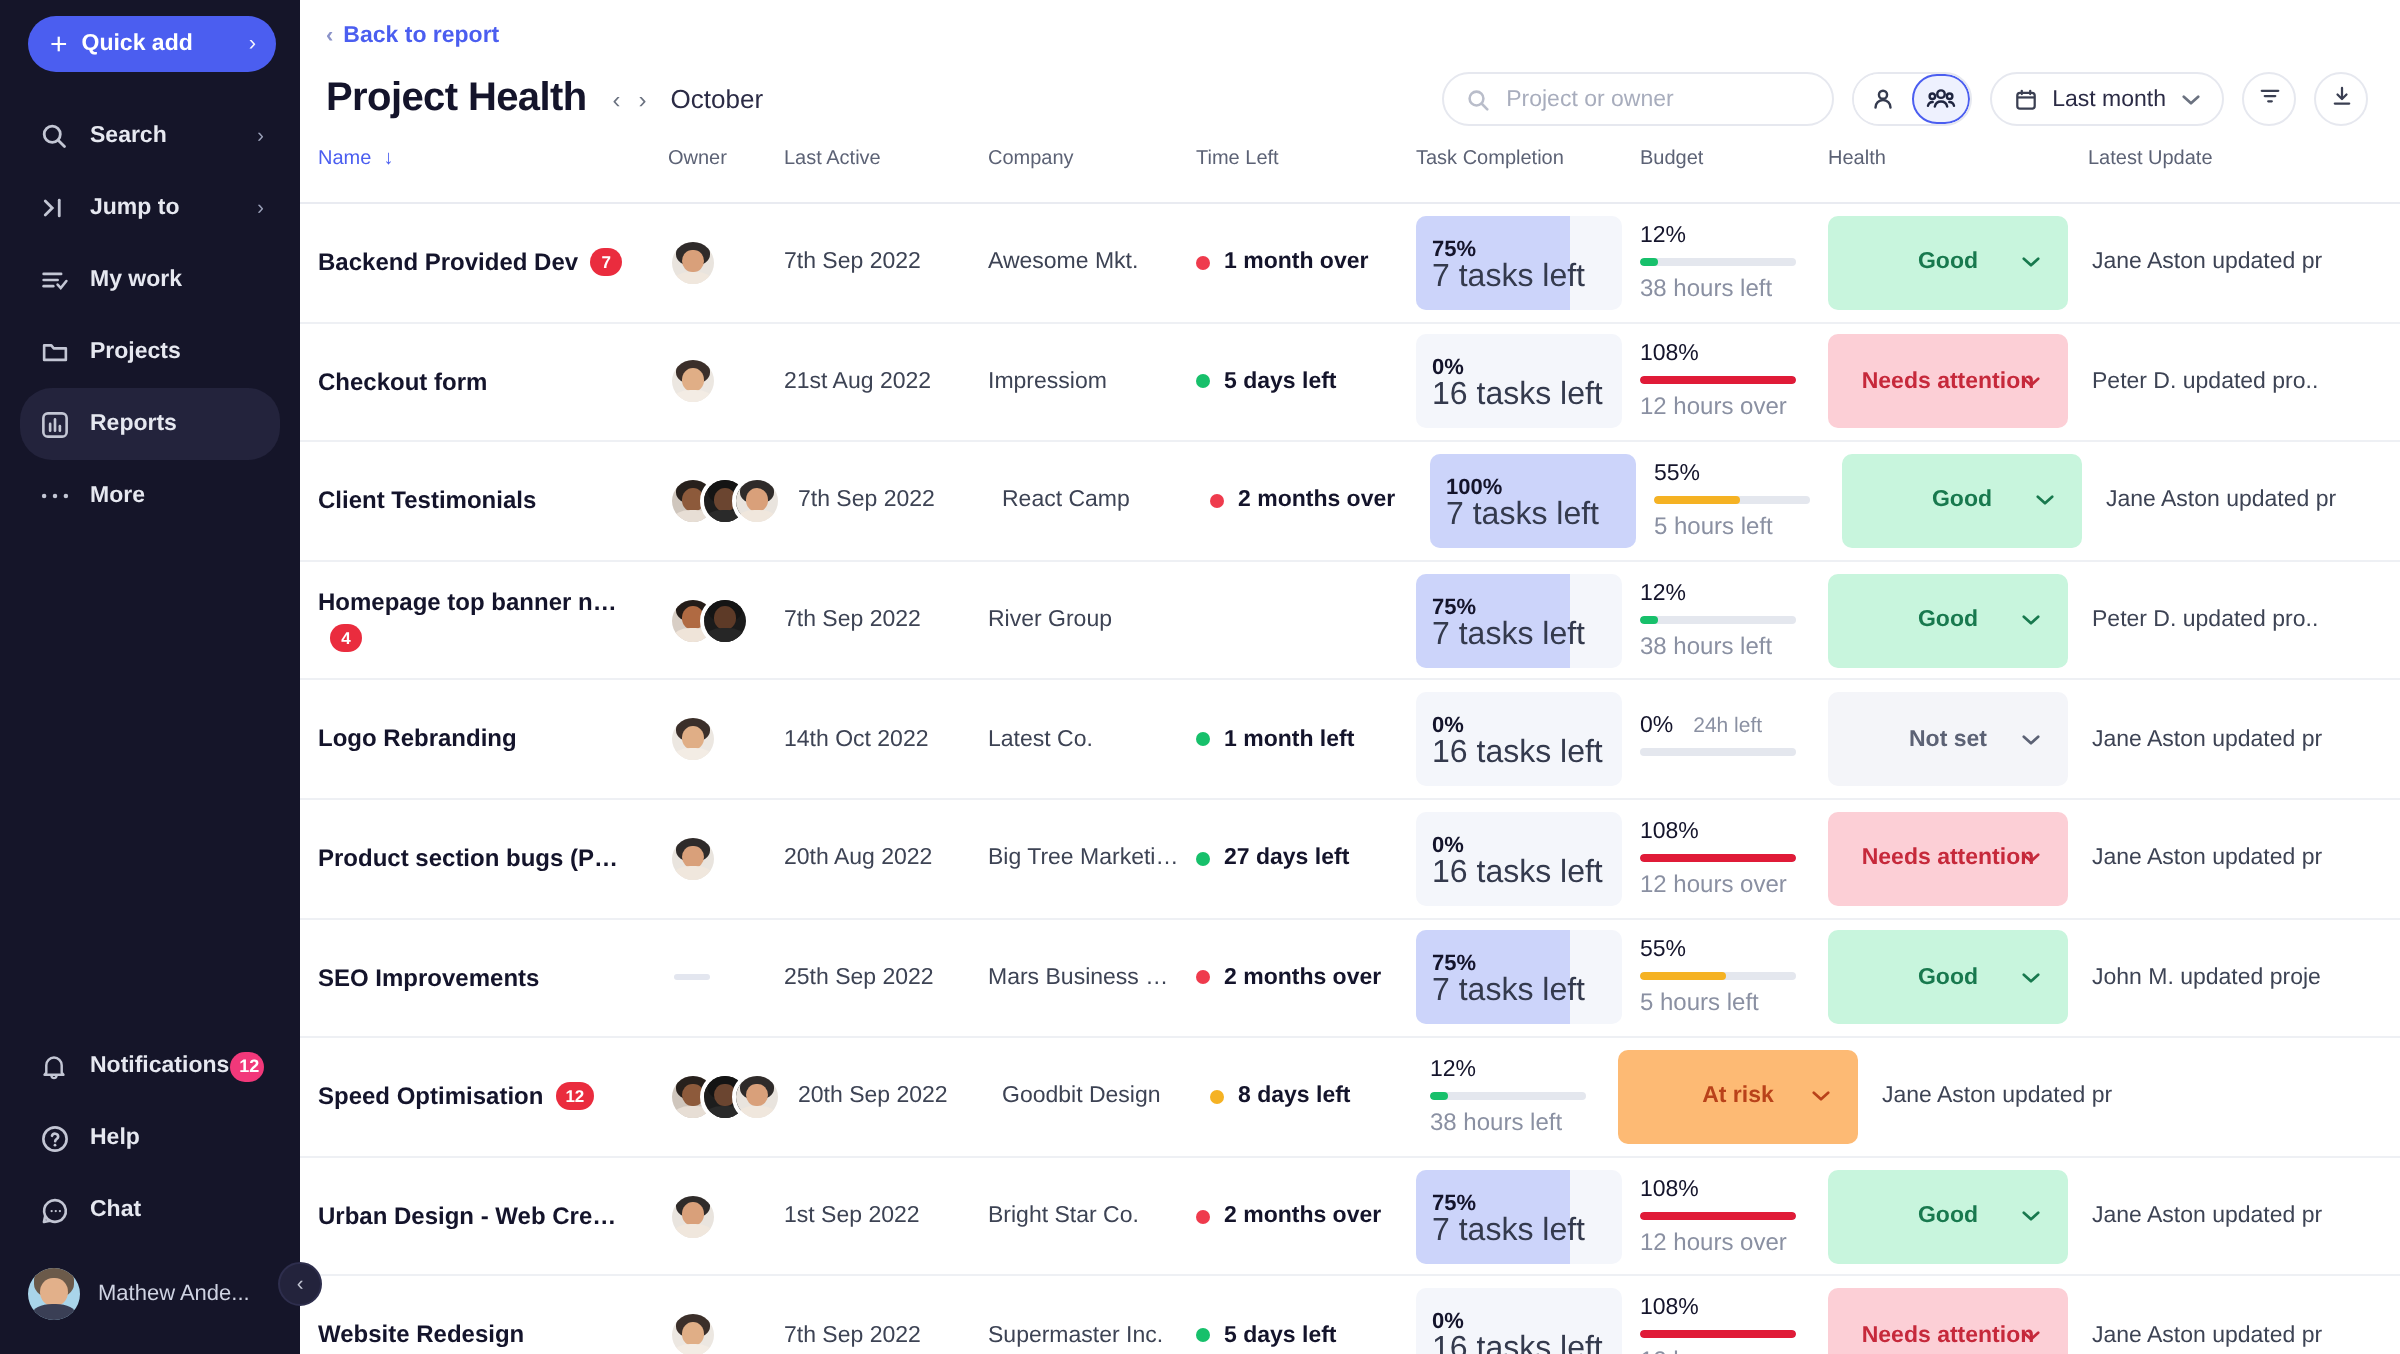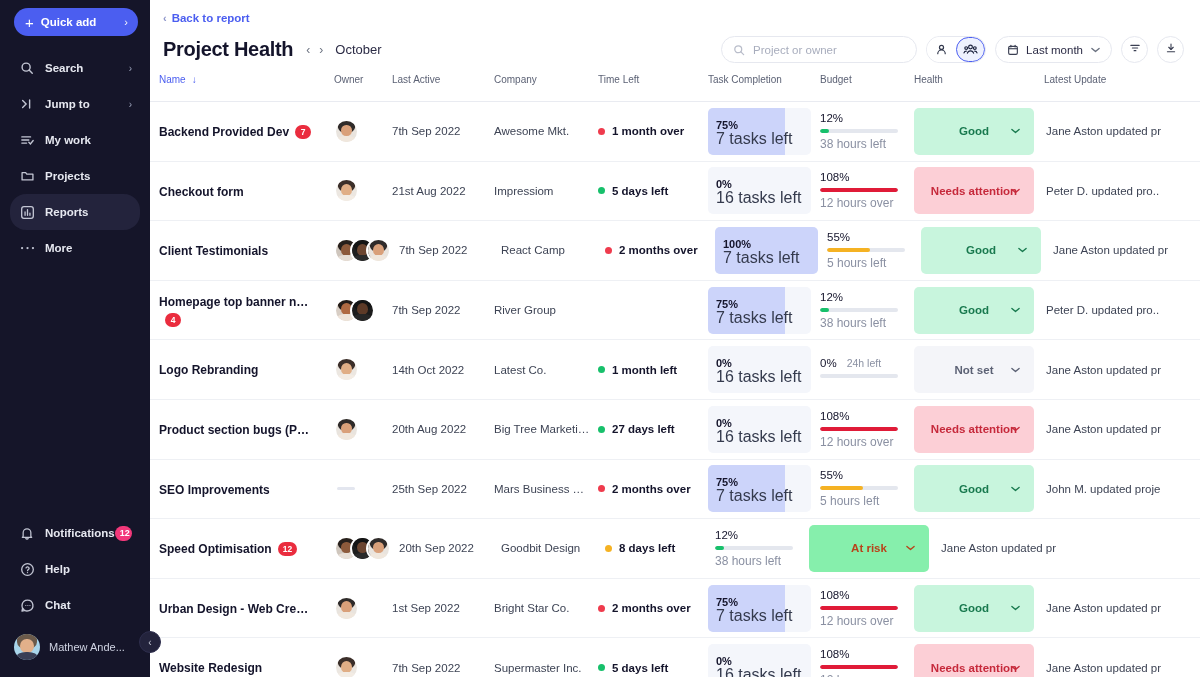--- a/index.html
+++ b/index.html
@@ -200,21 +200,21 @@
   .bud-sub { font-size: 12px; color: #8a90a2; }
 
   .health {
     width: 120px; height: 47px; border-radius: 5px;
     display: flex; align-items: center; justify-content: center; gap: 14px;
     font-size: 11.5px; font-weight: 700; cursor: pointer; position: relative;
   }
   .health .chev { font-size: 9px; font-weight: 400; position: absolute; right: 14px; }
   .h-good { background: #c8f5dd; color: #18794e; }
   .h-need { background: #fccfd6; color: #c6293b; }
-  .h-risk { background: #86efac; color: #b9421a; }
+  .h-risk { background: #fdba74; color: #b9421a; }
   .h-notset { background: #f4f5f9; color: #5c6275; }
 
   .update-txt {
     font-size: 11.5px; color: #3d4354; white-space: nowrap; padding-left: 2px;
   }
 
   
   .face { position: absolute; inset: 0; }
   .face .bg { position: absolute; inset: 0; }
   .face .hair { position: absolute; left: 10%; top: -6%; width: 80%; height: 62%; border-radius: 50% 50% 45% 45%; }

